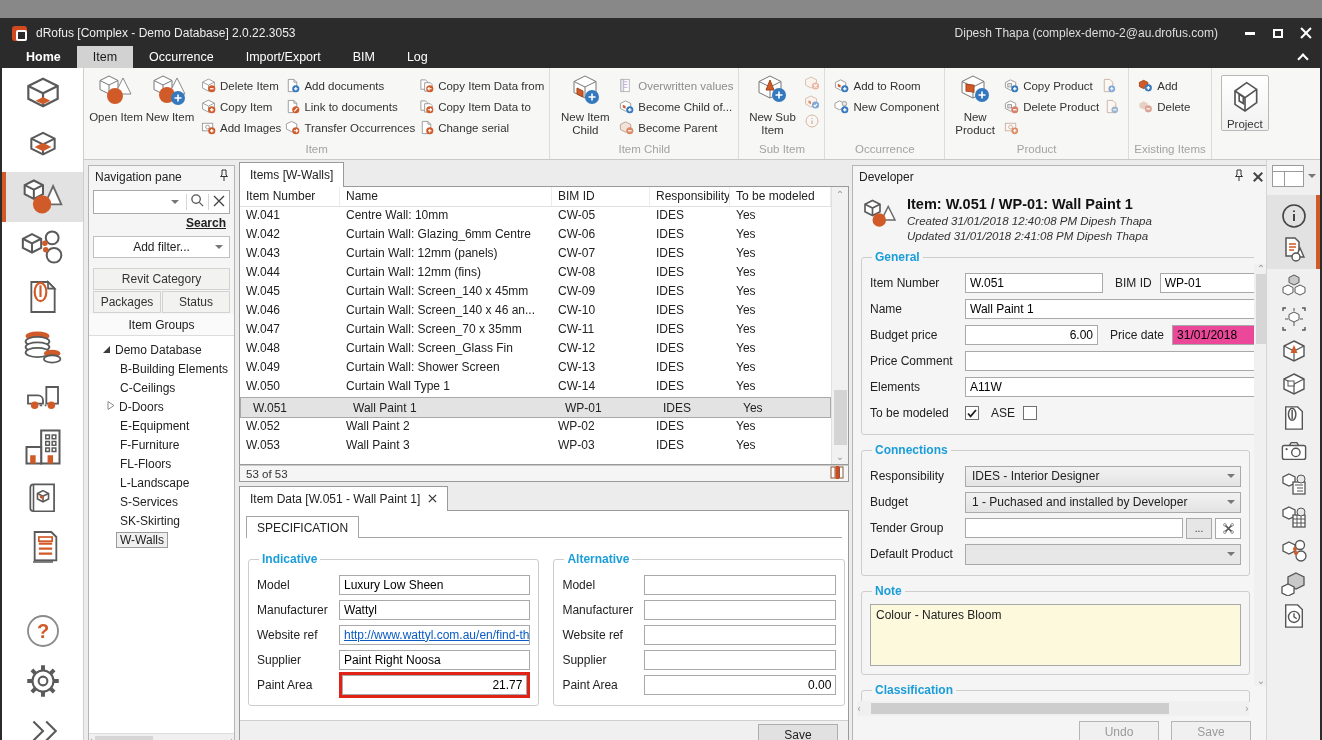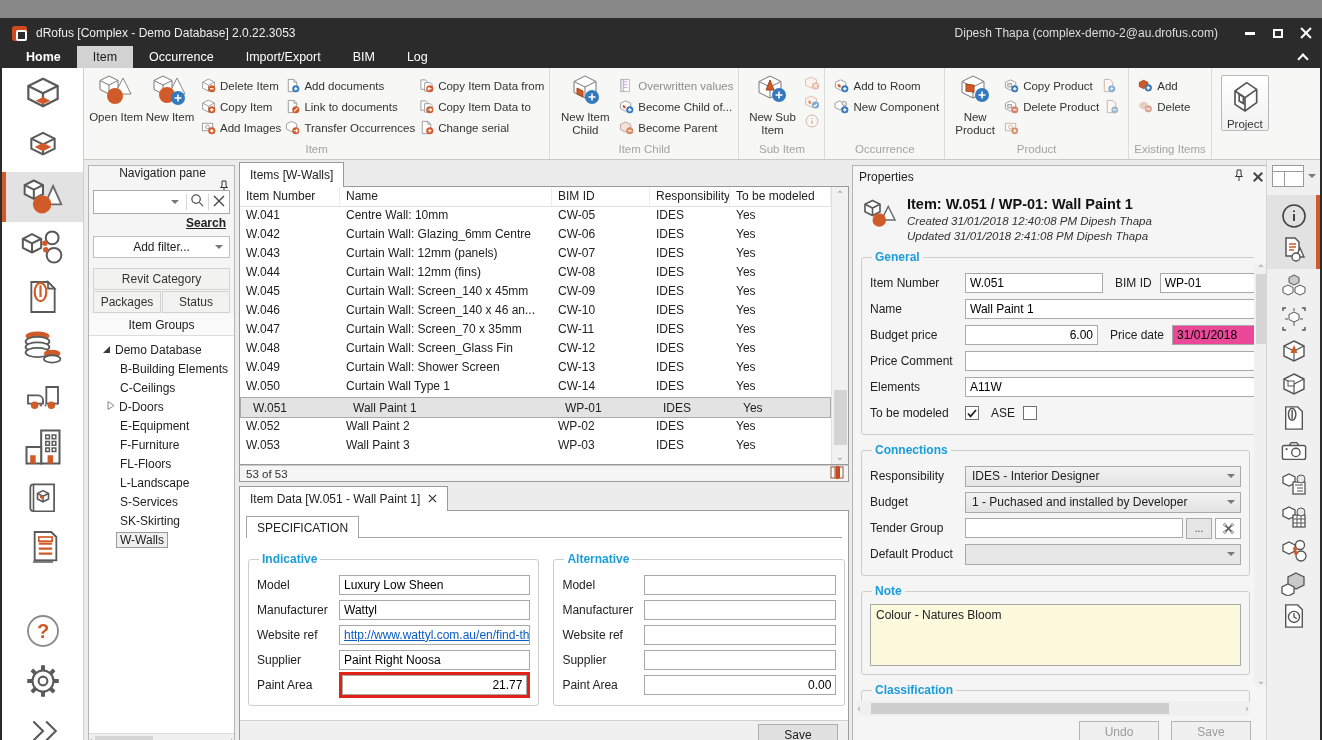--- a/index.html
+++ b/index.html
@@ -50,21 +50,21 @@
   .side-item { height:50px; display:flex; align-items:center; justify-content:center; position:relative; }
   .side-item.active { background:#e2e2e2; }
   .side-item.active::before { content:""; position:absolute; left:0; top:0; bottom:0; width:4px; background:#d15b28; }
   .side-spacer { flex:1; }
 
   
   .main-bg { position:absolute; top:140px; left:82px; right:0; bottom:0; background:#ececec; }
 
   
   .navpane { position:absolute; left:86px; top:145px; width:147px; bottom:7px; background:#f5f5f5; border:1px solid #b5b5b5; display:flex; flex-direction:column; }
-  .np-title { height:22px; display:flex; align-items:center; padding:0 4px 0 6px; font-size:12px; color:#222;flex-direction:column; }
+  .np-title { height:22px; display:flex; align-items:center; padding:0 4px 0 6px; font-size:12px; color:#222; }
   .np-title .pin { margin-left:auto; }
   .np-search { margin:2px 4px 0 4px; height:24px; background:#fff; border:1px solid #a9a9a9; display:flex; align-items:center; }
   .np-search input { flex:1; min-width:10px; border:none; outline:none; font:inherit; padding-left:4px; }
   .np-search .caret-d { margin-right:4px; }
   .np-search .vsep { width:1px; height:16px; background:#d5d5d5; margin:0 3px; }
   .np-searchlink { text-align:right; padding:2px 8px 4px 0; }
   .np-searchlink span { text-decoration:underline; color:#222; font-size:12px;font-weight:bold; }
   .np-filter { margin:2px 4px 10px 4px; height:22px; background:#fff; border:1px solid #c0c0c0; display:flex; align-items:center; justify-content:center; position:relative; font-size:12px; }
   .np-filter .caret-d { position:absolute; right:6px; }
   .np-btn { margin:0 4px; height:22px; background:#f2f2f1; border:1px solid #d2d2d2; display:flex; align-items:center; justify-content:center; font-size:12px; color:#333; }
@@ -885,21 +885,21 @@
         </fieldset>
       </div>
       <div class="id-savebar">
         <div class="btn">Save</div>
       </div>
     </div>
   </div>
 
   <div class="props">
     <div class="props-title">
-      <span>Properties</span>
+      <span>Developer</span>
       <span class="pin"><svg width="12" height="13" viewBox="0 0 12 13">
             <path d="M4 1h4v5l1.5 1.5h-7L4 6z" fill="none" stroke="#333"></path>
             <path d="M6 7.5V12" stroke="#333"></path>
           </svg></span>
       <span class="xicon"></span>
     </div>
     <div class="props-body">
       <div class="p-head">
         <span><svg width="38" height="36" viewBox="0 0 48 48">
               <path d="M14 6l10 5v10l-10 5-10-5V11z" fill="#fff" stroke="#5a5a5a" stroke-width="2.2"></path>

